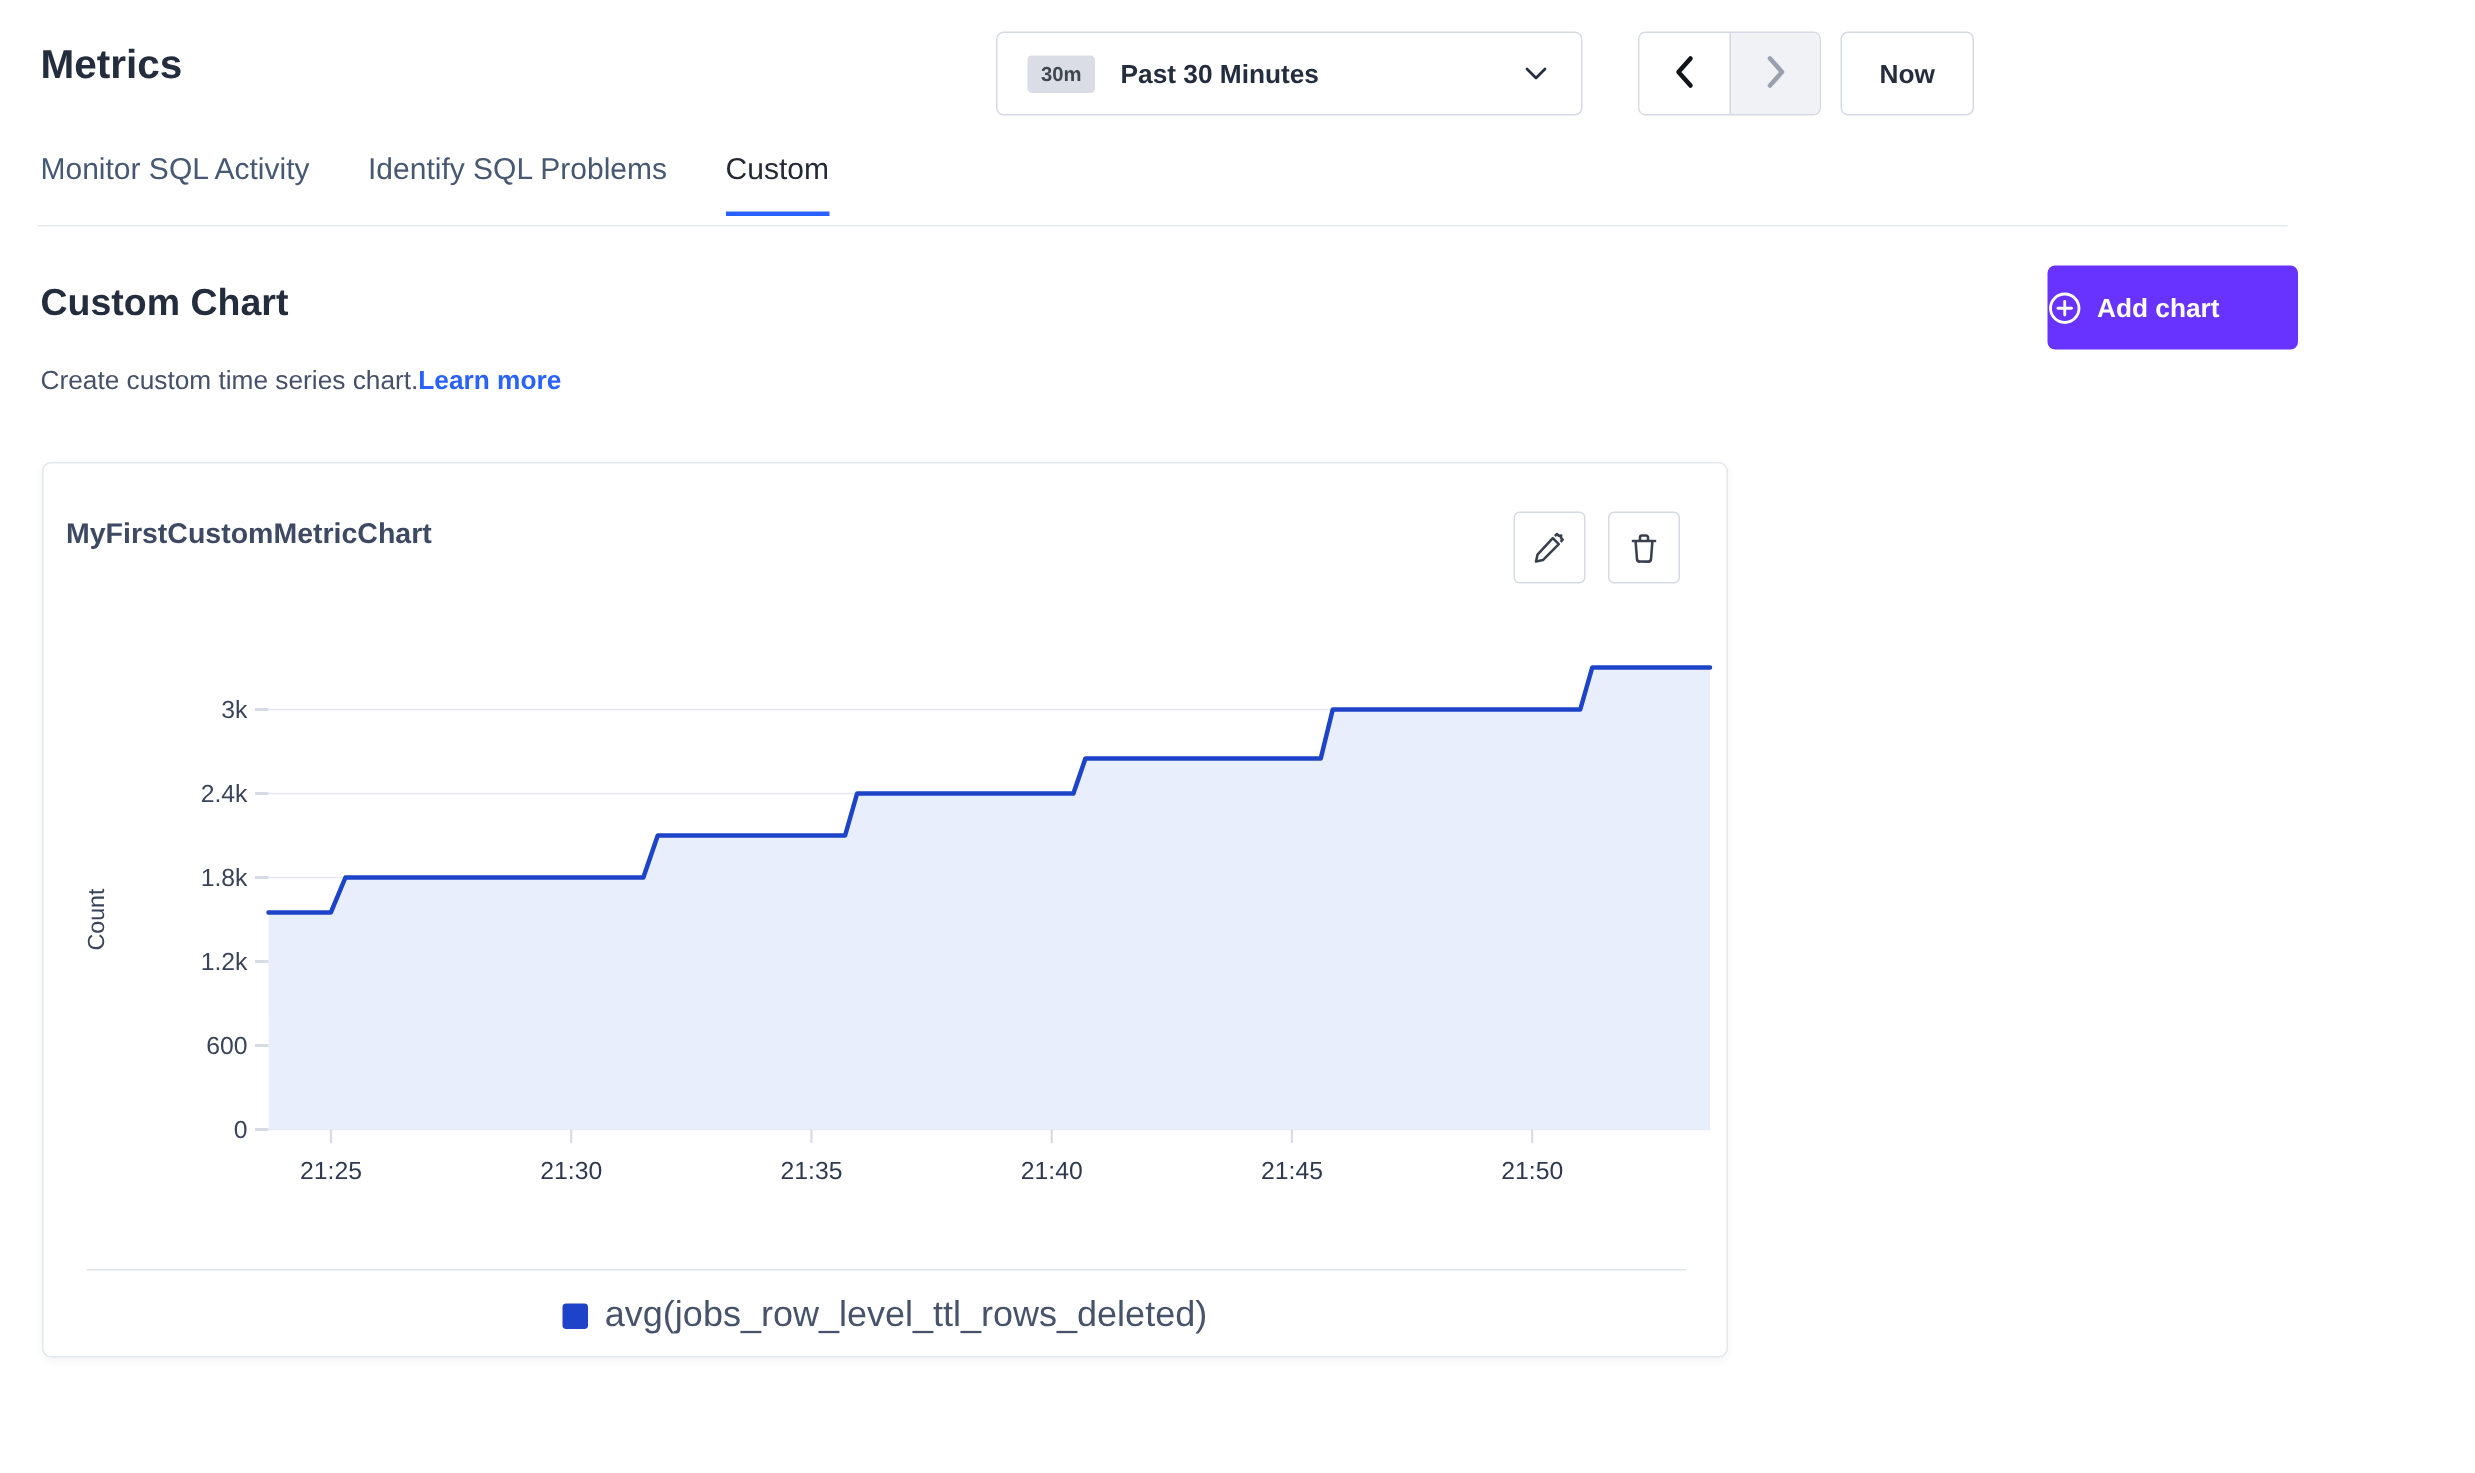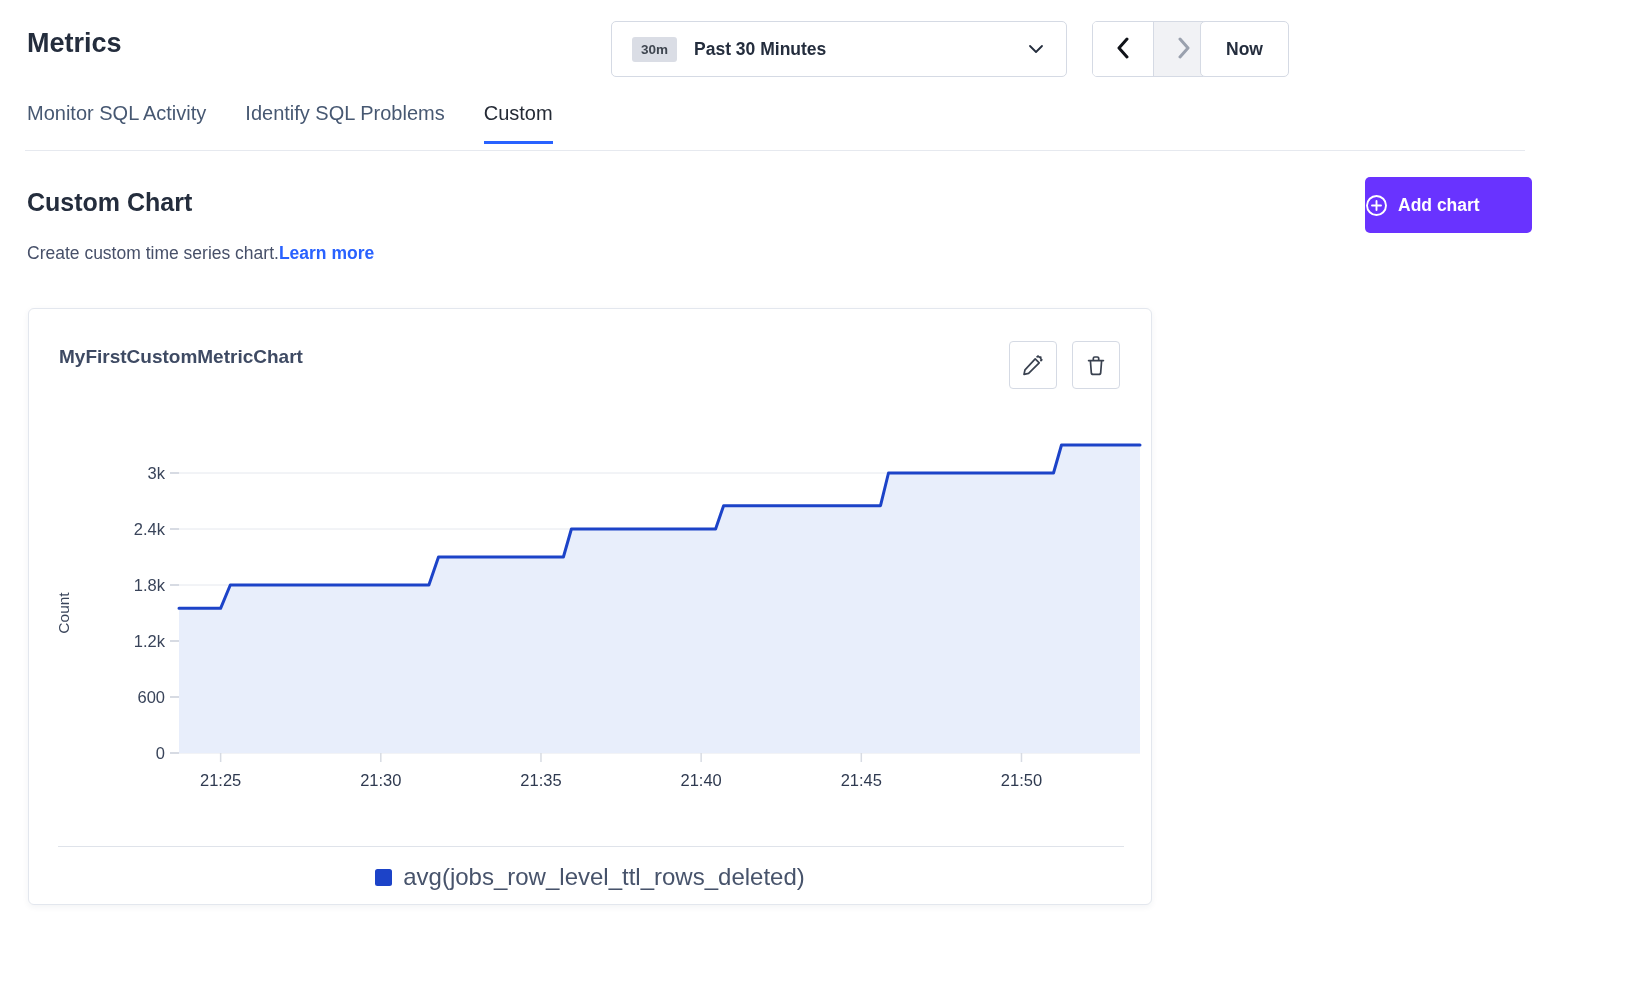--- a/index.html
+++ b/index.html
@@ -3,35 +3,35 @@
 <meta charset="utf-8">
 <style>
   * { box-sizing: border-box; margin: 0; padding: 0; }
   html,body { background:#fff; }
   body { font-family:"Liberation Sans","DejaVu Sans",sans-serif; }
   #app { position:relative; width:1650px; height:982px; background:#ffffff; overflow:hidden;border-radius:11px; }
 
   
   .page-title { position:absolute; left:27px; top:28px; font-size:27px; font-weight:700; color:#242d3d; }
 
-  .time-select { position:absolute; left:611px; top:21px; width:456px; height:56px;
+  .time-select { position:absolute; left:664px; top:21px; width:391px; height:56px;
     border:1px solid #d5dae4; border-radius:5px; background:#fff; display:flex; align-items:center;
     padding:0 22px 0 20px; cursor:pointer; }
   .range-badge { background:#dadde5; color:#3f4650; font-size:13.5px; font-weight:700;
     border-radius:3px; padding:5px 9px; margin-right:17px; }
   .range-label { font-size:17.5px; font-weight:600; color:#242d3d; flex:1; }
   .caret { display:flex; align-items:center; }
 
   .nav-group { position:absolute; left:1092px; top:21px; height:56px; display:flex;
     border:1px solid #d5dae4; border-radius:5px; overflow:hidden; background:#fff; }
   .nav-btn { width:60px; height:54px; display:flex; align-items:center; justify-content:center;
     background:#fff; border:none; cursor:pointer; }
   .nav-btn.next { background:#f1f2f5; border-left:1px solid #d5dae4; cursor:default; }
 
-  .now-btn { position:absolute; left:1200px; top:21px; width:89px; height:56px; background:#fff;
+  .now-btn { position:absolute; left:1227px; top:21px; width:89px; height:56px; background:#fff;
     border:1px solid #d5dae4; border-radius:5px; font-size:17.5px; font-weight:600; color:#242d3d;
     font-family:inherit; cursor:pointer; }
 
   
   .tabs { position:absolute; left:27px; top:102px; display:flex; gap:39px; }
   .tab { font-size:20px; color:#475872; padding-bottom:19px; position:relative; cursor:pointer; white-space:nowrap; }
   .tab.active { color:#242a35; }
   .tab.active::after { content:""; position:absolute; left:0; right:0; bottom:0; height:3px; background:#2962ff; }
   .tabs-divider { position:absolute; left:25px; top:150px; width:1500px; height:1px; background:#e6e9ef; }
 
@@ -39,21 +39,21 @@
   .section-title { position:absolute; left:27px; top:188px; font-size:25px; font-weight:700; color:#242d3d; }
   .section-desc { position:absolute; left:27px; top:243px; font-size:17.5px; color:#475069; }
   .learn-more { color:#2962ff; font-weight:600; text-decoration:none; cursor:pointer; margin-left:0; }
   .add-chart-btn { position:absolute; left:1365px; top:177px; width:167px; height:56px;
     background:#6933ff; border:none; border-radius:5px; color:#fff; font-size:17.5px; font-weight:600;
     font-family:inherit; display:flex; align-items:center; gap:10px; cursor:pointer; }
 
   
   .card { position:absolute; left:28px; top:308px; width:1124px; height:597px; background:#fff;
     border:1px solid #e3e7ee; border-radius:6px; box-shadow:0 2px 6px rgba(40,50,80,0.06); }
-  .card-title { position:absolute; left:30px; top:37px; font-size:19px; font-weight:600; color:#3e4a63; }
+  .card-title { position:absolute; left:15px; top:37px; font-size:19px; font-weight:600; color:#3e4a63; }
   .icon-btn { position:absolute; top:32px; width:48px; height:48px; background:#fff;
     border:1px solid #d5dae4; border-radius:4px; display:flex; align-items:center; justify-content:center; cursor:pointer; }
   .icon-btn.edit { left:980px; }
   .icon-btn.delete { left:1043px; }
   #chart-svg { position:absolute; left:0; top:100px; }
   .card-divider { position:absolute; left:29px; top:537px; width:1066px; height:1px; background:#dfe3ea; }
   .legend { position:absolute; left:0; top:554px; width:100%; display:flex; align-items:center; justify-content:center; gap:11px; }
   .legend-swatch { width:17px; height:17px; border-radius:2.5px; background:#1c43c8; }
   .legend-label { font-size:24px; color:#47536b; }
 

